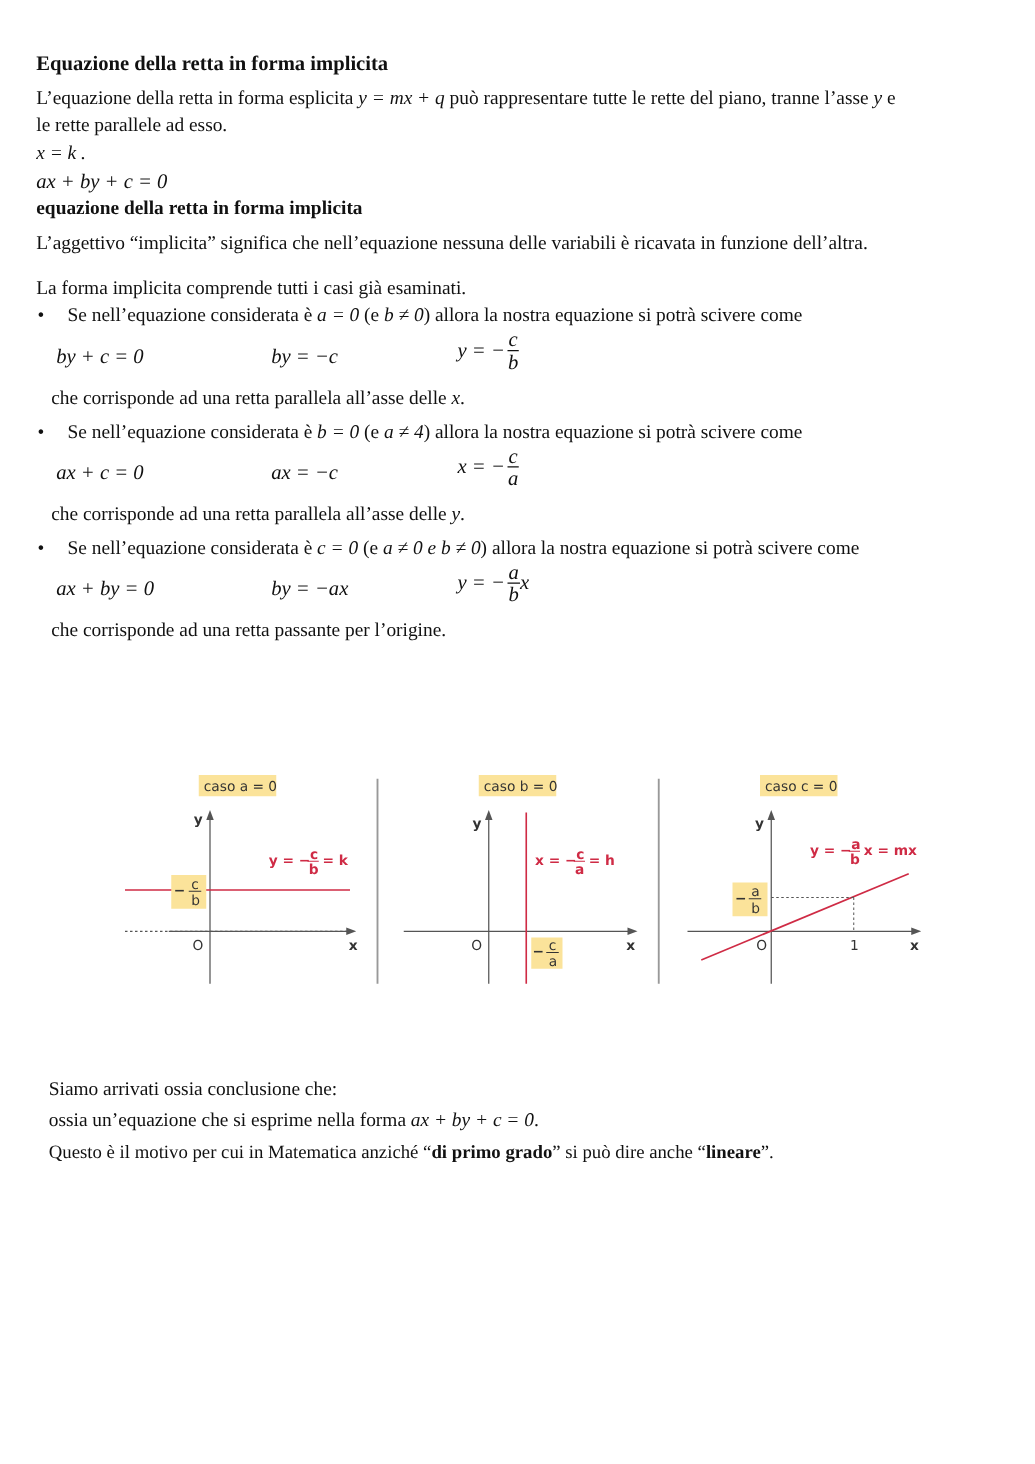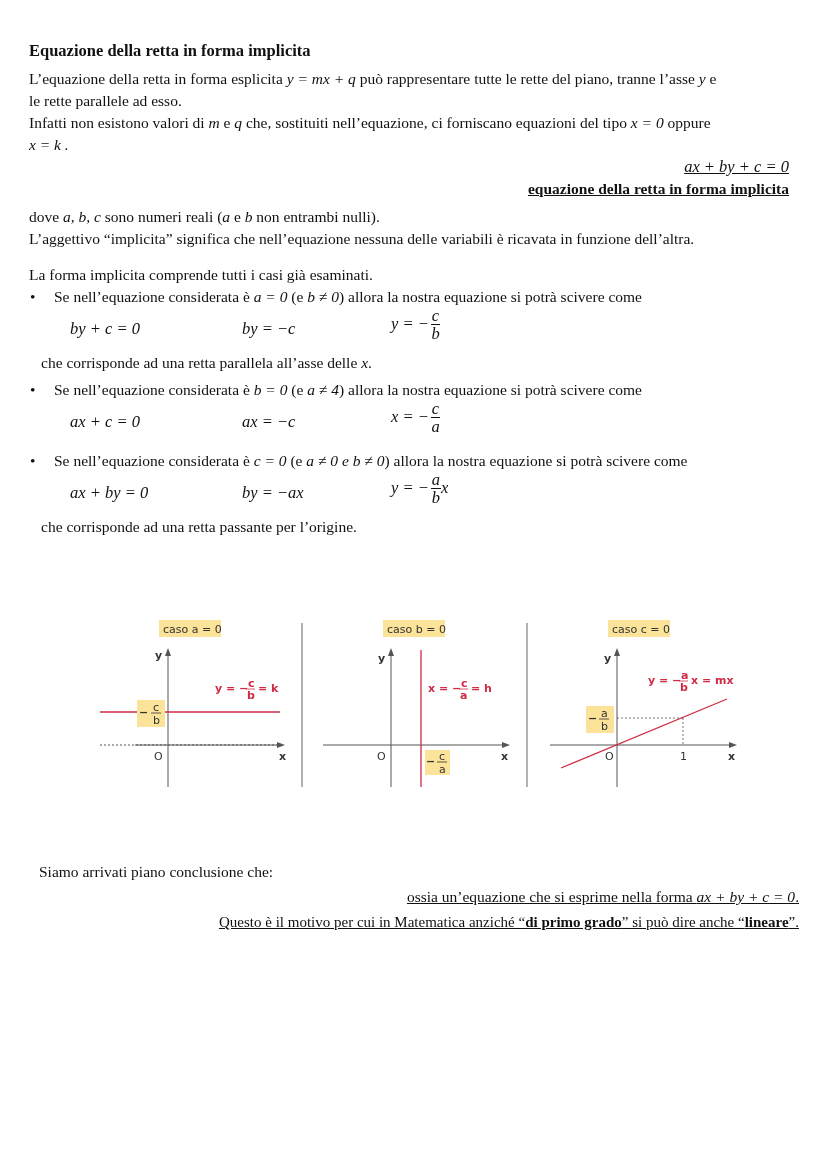--- a/index.html
+++ b/index.html
@@ -1,26 +1,26 @@
 <!DOCTYPE html>
 <html><head>
 <meta charset="utf-8">
 <style>
   html, body { margin: 0; padding: 0; background: #ffffff; }
   body { width: 828px; height: 1171px; position: relative; overflow: hidden;
          font-family: "Liberation Serif", "DejaVu Serif", serif; color: #111; font-size: 15.5px; }
   .page { position: absolute; left: 29px; top: 40px; width: 760px; }
   .line { line-height: 22px; white-space: nowrap; }
   .title { font-weight: bold; font-size: 16.5px; margin-bottom: 6px; }
-  .center { text-align: right; text-decoration: underline; }
+  .center { text-align: left; }
   .m { font-style: italic; }
   .bold { font-weight: bold; }
   .bullet-row { position: relative; padding-left: 25px; line-height: 22px; white-space: nowrap; }
   .bullet-row .dot { position: absolute; left: 1px; top: 0; }
-  .eqrow { position: relative; height: 44px; margin-left: 39px; }
+  .eqrow { position: relative; height: 44px; margin-left: 14px; }
   .eqrow .e { position: absolute; top: 11px; font-style: italic; font-size: 16.5px; }
   .eqrow .e1 { left: 2px; }
   .eqrow .e2 { left: 174px; }
   .eqrow .e3 { left: 323px; }
   .frac { display: inline-block; vertical-align: middle; text-align: center; font-style: italic; margin-left: 2px; }
   .frac .num { display: block; line-height: 16px; border-bottom: 1px solid #111; padding: 0 1px; }
   .frac .den { display: block; line-height: 18px; }
   .note { margin-left: 12px; line-height: 22px; }
   .gap { height: 14px; }
   .diagrams { position: absolute; left: 95px; top: 615px; width: 670px; height: 180px; }
@@ -34,31 +34,25 @@
 <body>
 
 <div class="page">
   <div class="line title">Equazione della retta in forma implicita</div>
 
   <div class="line">
     <span>L’equazione della retta in forma esplicita </span><span class="m">y = mx + q</span><span> può rappresentare tutte le rette del piano, tranne l’asse </span><span class="m">y</span><span> e</span>
   </div>
   <div class="line">le rette parallele ad esso.</div>
 
-  <div class="line">
-    <span>Infatti non esistono valori di </span><span class="m">m</span><span> e </span><span class="m">q</span><span> che, sostituiti nell’equazione, ci forniscano equazioni del tipo </span><span class="m">x = 0</span><span> oppure</span>
-  </div>
   <div class="line m">x = k .</div>
 
   <div class="line center m" style="font-size:16.5px">ax + by + c = 0</div>
   <div class="line center bold">equazione della retta in forma implicita</div>
   <div style="height:6px"></div>
-  <div class="line">
-    <span>dove </span><span class="m">a, b, c</span><span> sono numeri reali (</span><span class="m">a</span><span> e </span><span class="m">b</span><span> non entrambi nulli).</span>
-  </div>
   <div class="line">L’aggettivo “implicita” significa che nell’equazione nessuna delle variabili è ricavata in funzione dell’altra.</div>
 
   <div class="gap"></div>
   <div class="line">La forma implicita comprende tutti i casi già esaminati.</div>
 
   <div>
     <div class="bullet-row">
       <span class="dot">•</span>
       <span>Se nell’equazione considerata è </span><span class="m">a = 0</span><span> (e </span><span class="m">b ≠ 0</span><span>) allora la nostra equazione si potrà scivere come</span>
     </div>
@@ -79,20 +73,23 @@
     <div class="bullet-row">
       <span class="dot">•</span>
       <span>Se nell’equazione considerata è </span><span class="m">b = 0</span><span> (e </span><span class="m">a ≠ 4</span><span>) allora la nostra equazione si potrà scivere come</span>
     </div>
     <div class="eqrow">
       <span class="e e1">ax + c = 0</span>
       <span class="e e2">ax = −c</span>
       <span class="e e3" style="top:0">
         <span>x = −</span><span class="frac"><span class="num">c</span><span class="den">a</span></span><span></span>
       </span>
+    </div>
+    <div class="note">
+      <span>che corrisponde ad una retta parallela all’asse delle </span><span class="m">y</span><span>.</span>
     </div>
   </div>
   <div style="height:5px"></div>
 
   <div>
     <div class="bullet-row">
       <span class="dot">•</span>
       <span>Se nell’equazione considerata è </span><span class="m">c = 0</span><span> (e </span><span class="m">a ≠ 0  e  b ≠ 0</span><span>) allora la nostra equazione si potrà scivere come</span>
     </div>
     <div class="eqrow">
@@ -182,20 +179,20 @@
       <text class="red" x="553" y="69">y = −</text>
       <text class="red" x="586" y="64">a</text>
       <line x1="584" y1="66" x2="593" y2="66" stroke="#cf2b45" stroke-width="0.8"></line>
       <text class="red" x="585" y="76">b</text>
       <text class="red" x="596" y="69">x = mx</text>
     </g>
   </svg>
 </div>
 
 <div class="concl">
-  <div class="line" style="line-height:24px">Siamo arrivati piano conclusione che:</div>
+  <div class="line" style="line-height:24px">Siamo arrivati ossia conclusione che:</div>
   <div class="line center" style="line-height:25px">
     <span>ossia un’equazione che si esprime nella forma </span><span class="m">ax + by + c = 0</span><span>.</span>
   </div>
   <div class="line center" style="line-height:26px; font-size:15px">
     <span>Questo è il motivo per cui in Matematica anziché “</span><span class="bold">di primo grado</span><span>” si può dire anche “</span><span class="bold">lineare</span><span>”.</span>
   </div>
 </div>
 
 </body></html>

